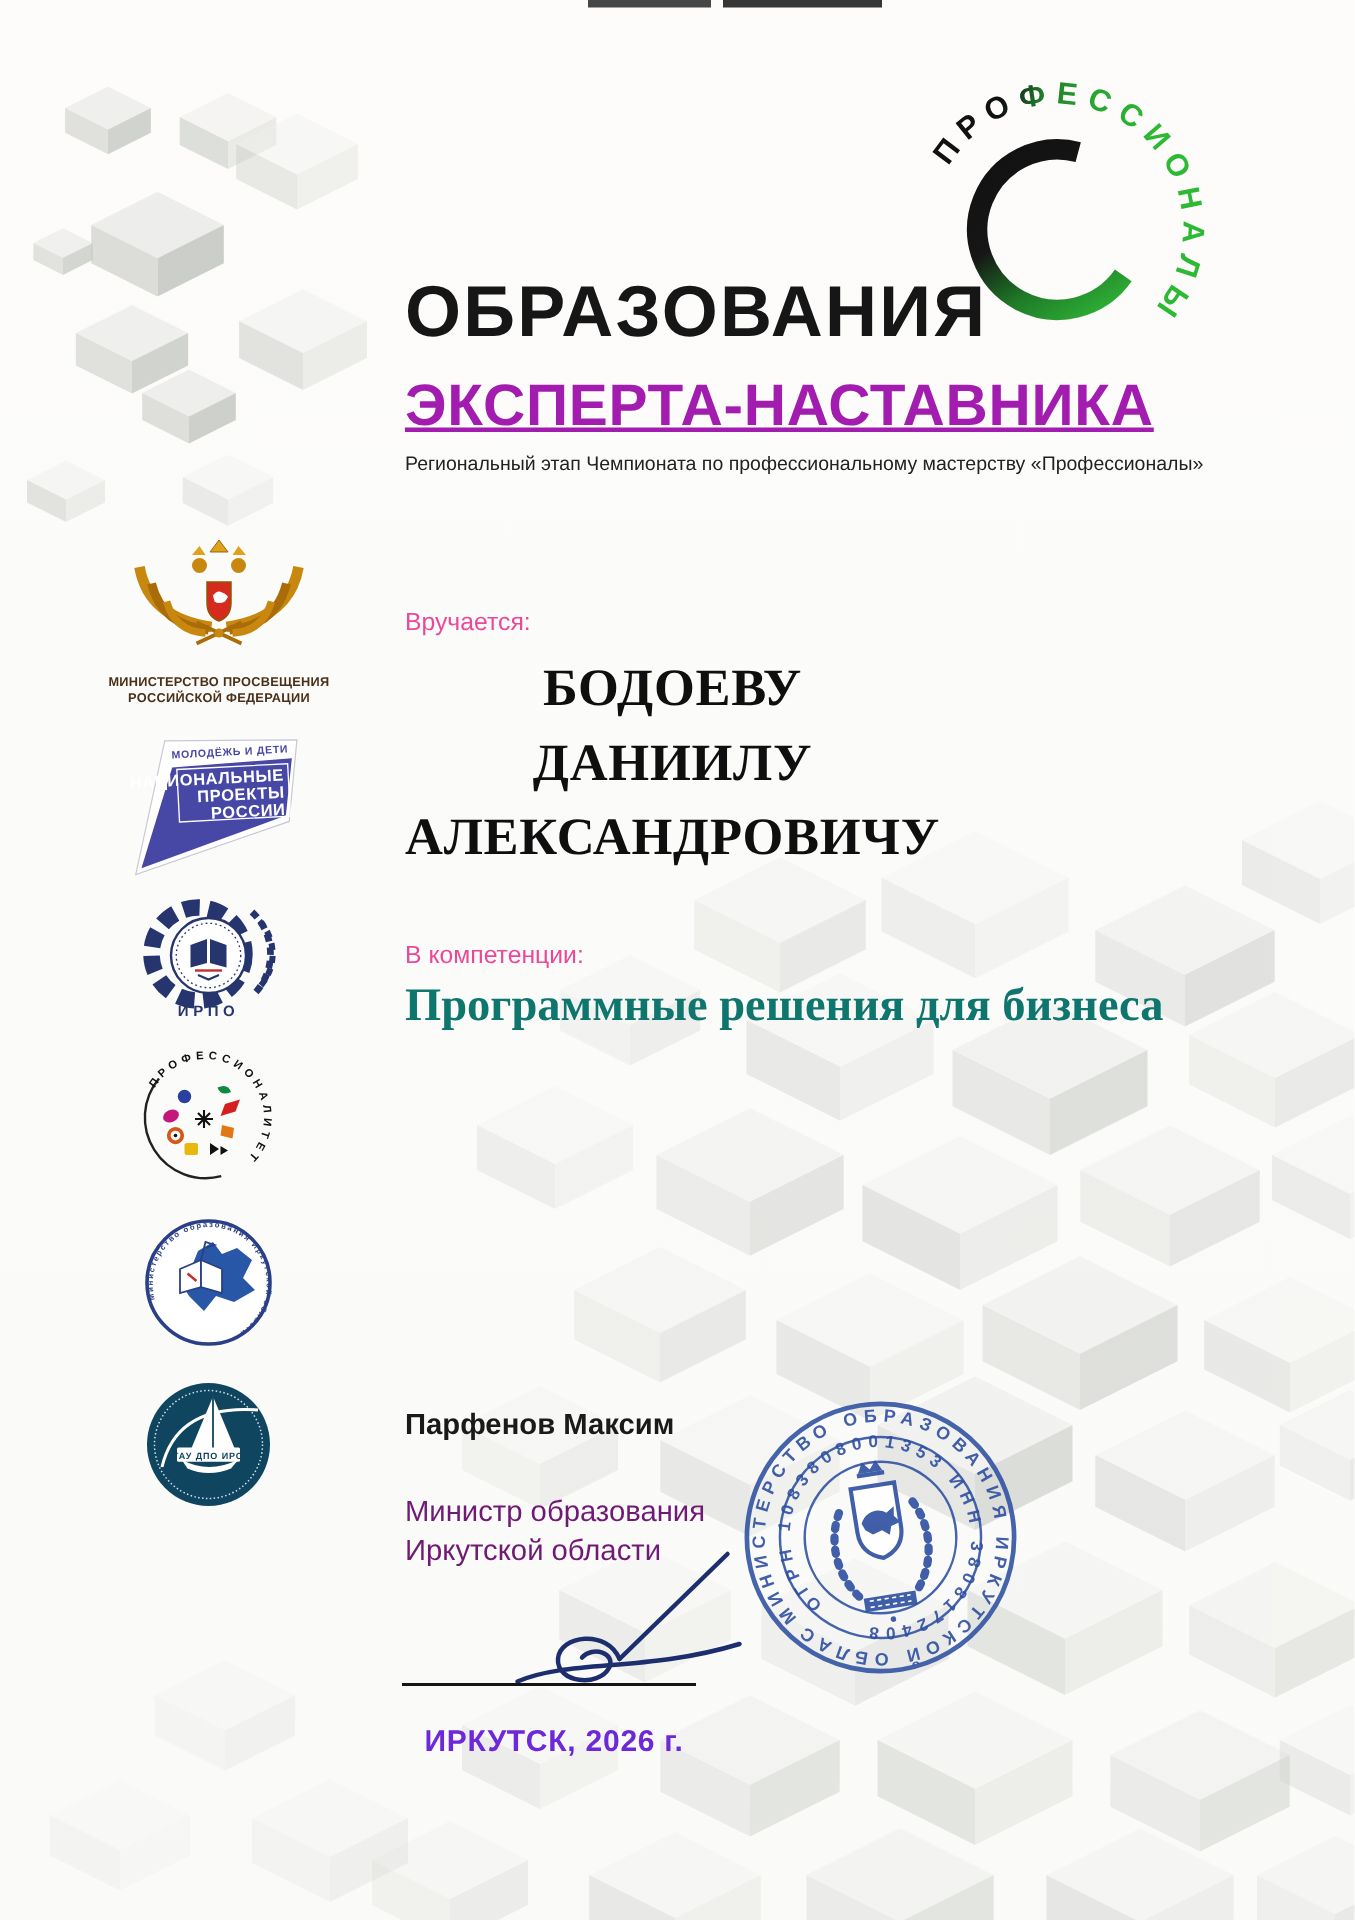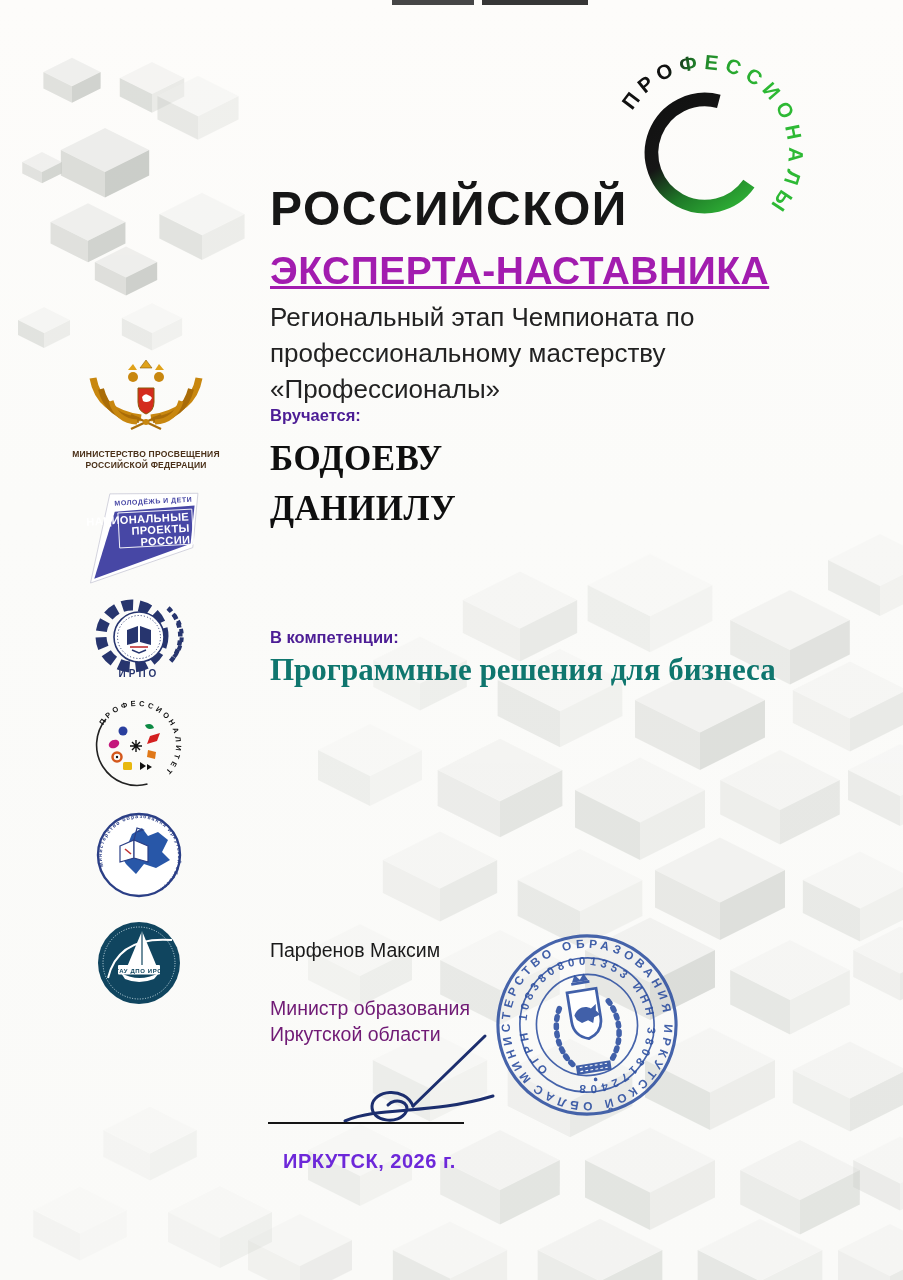--- a/index.html
+++ b/index.html
@@ -4,25 +4,25 @@
 <style>
   html,body{margin:0;padding:0;}
   body{
     width:903px;height:1280px;position:relative;overflow:hidden;
     background:linear-gradient(180deg,#fdfcfa 0%,#fbfbf9 40%,#fafaf8 100%);
     font-family:"Liberation Sans",sans-serif;color:#1c1c1c;
   }
   .abs{position:absolute;}
   .title{font-size:48px;font-weight:bold;letter-spacing:1.5px;color:#161616;}
   .subtitle{font-size:39px;font-weight:bold;letter-spacing:.5px;color:#a21caf;text-decoration:underline;}
-  .event{font-size:26px;line-height:1.38;color:#222;width:540px;}
-  .small-label{font-size:16.5px;font-weight:bold;color:#4c1d95;}
+  .event{font-size:13px;line-height:1.38;color:#222;width:540px;}
+  .small-label{font-size:16.5px;font-weight:normal;color:#ec4899;}
   .recipient{font-family:"Liberation Serif",serif;font-weight:bold;font-size:35px;line-height:1.42;color:#0f0f0f;letter-spacing:.5px;}
   .competency{font-family:"Liberation Serif",serif;font-weight:bold;font-size:31px;color:#0f766e;}
-  .sig-name{font-size:19.5px;font-weight:normal;line-height:1.32;color:#1a1a1a;}
+  .sig-name{font-size:19.5px;font-weight:bold;line-height:1.32;color:#1a1a1a;}
   .sig-title{font-size:19.5px;line-height:1.32;color:#701a75;}
   .city{font-size:20px;font-weight:bold;letter-spacing:.5px;color:#6d28d9;}
   .caption{font-size:8.5px;font-weight:bold;text-align:center;line-height:1.3;color:#4a3018;letter-spacing:.2px;}
   svg text{font-family:"Liberation Sans",sans-serif;}
 </style>
 </head>
 <body>
 
 <svg class="abs" style="left:0;top:0;" width="903" height="1280" viewBox="0 0 903 1280" aria-hidden="true">
   <defs>
@@ -111,28 +111,29 @@
       </linearGradient>
       <path id="logoTextPath" d="M 35.5 67 A 86 86 0 1 1 146.3 187.9" fill="none"></path>
     </defs>
     <path d="M 124.2 56.9 A 55 55 0 1 0 155.1 141.5" fill="none" stroke="url(#ringG)" stroke-width="14"></path>
     <text font-size="21" font-weight="bold" letter-spacing="6.5" fill="url(#txtG)">
       <textPath href="#logoTextPath">ПРОФЕССИОНАЛЫ</textPath>
     </text>
   </svg>
 </div>
 
-<div class="abs title" style="left:270px;top:181px;">РОССИЙСКОЙ</div>
+<div class="abs title" style="left:270px;top:181px;">ОБРАЗОВАНИЯ</div>
 <div class="abs subtitle" style="left:270px;top:249px;">ЭКСПЕРТА-НАСТАВНИКА</div>
 <div class="abs event" style="left:270px;top:300px;">Региональный этап Чемпионата по профессиональному мастерству «Профессионалы»</div>
 
 <div class="abs small-label" style="left:270px;top:406px;">Вручается:</div>
-<div class="abs recipient" style="left:270px;top:434px;">
+<div class="abs recipient" style="left:270px;top:434px;text-align:center;">
   <div>БОДОЕВУ</div>
   <div>ДАНИИЛУ</div>
+  <div>АЛЕКСАНДРОВИЧУ</div>
 </div>
 
 <div class="abs small-label" style="left:270px;top:628px;">В компетенции:</div>
 <div class="abs competency" style="left:270px;top:652px;">Программные решения для бизнеса</div>
 
 <div class="abs" style="left:80px;top:356px;width:132px;height:90px;">
   <svg width="132" height="90" viewBox="0 0 130 90">
     <defs>
       <g id="wing">
         <path d="M60,62 Q18,56 12,22" fill="none" stroke="#c8870f" stroke-width="7"></path>

